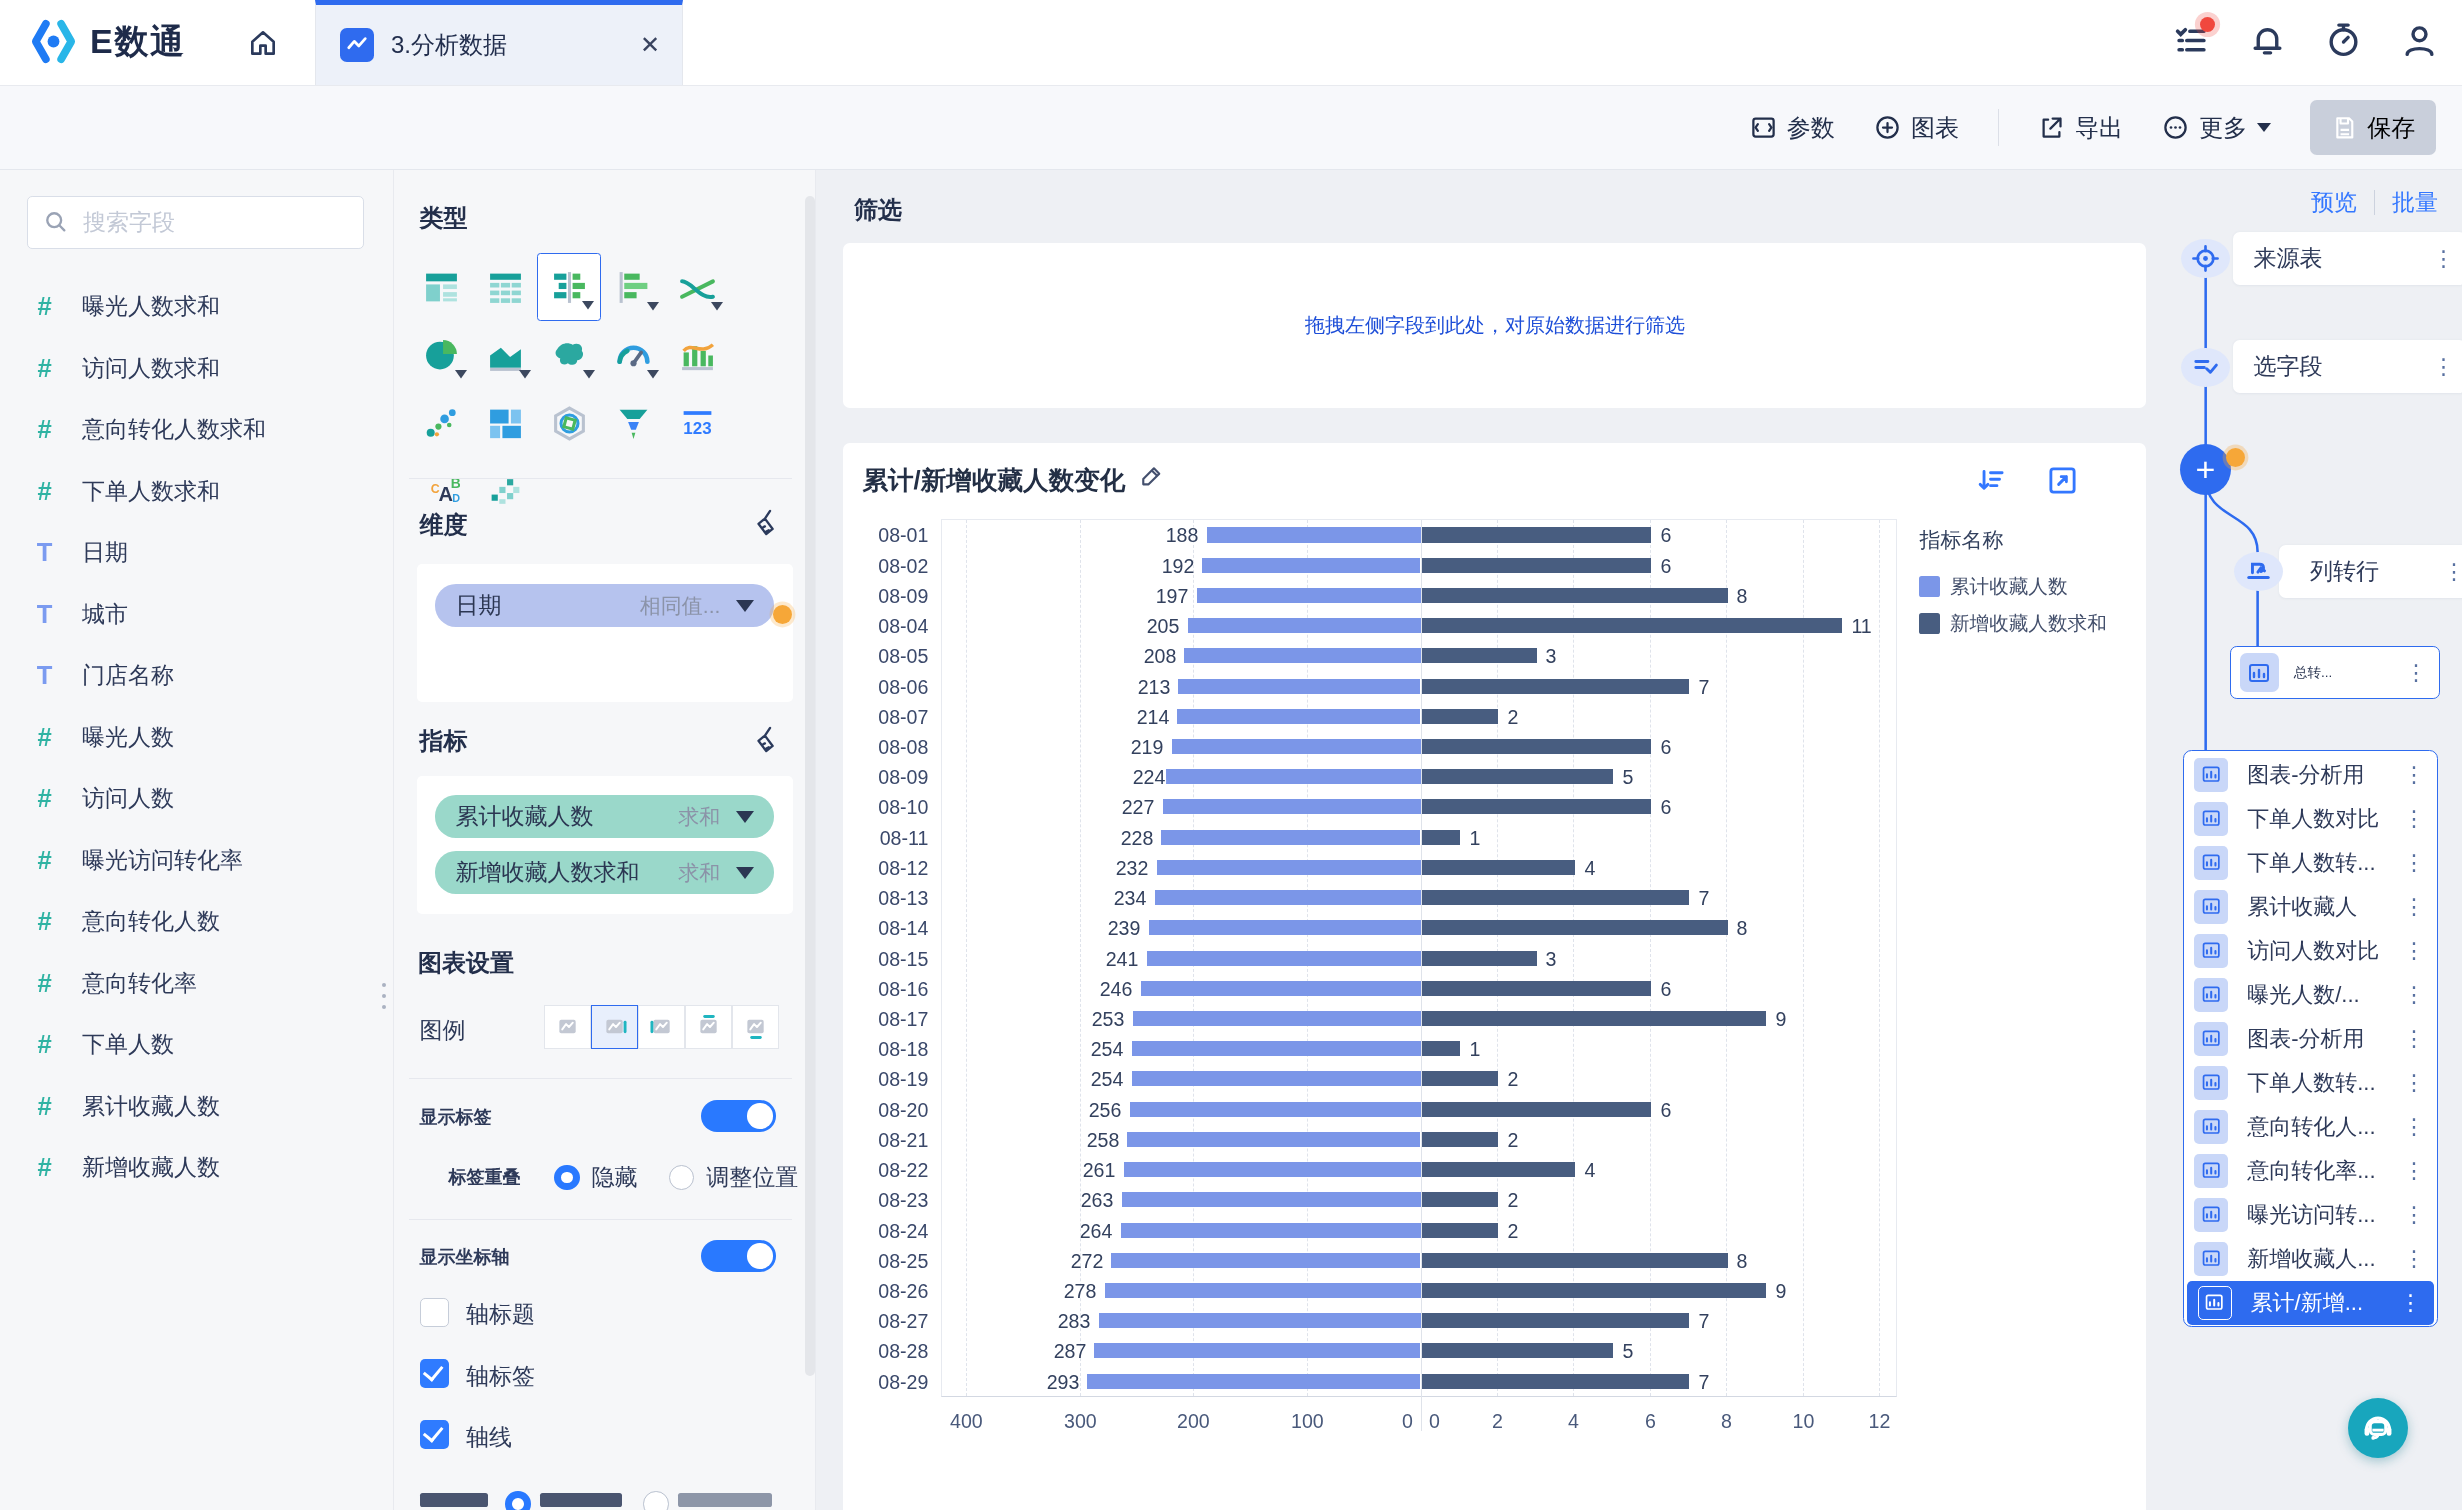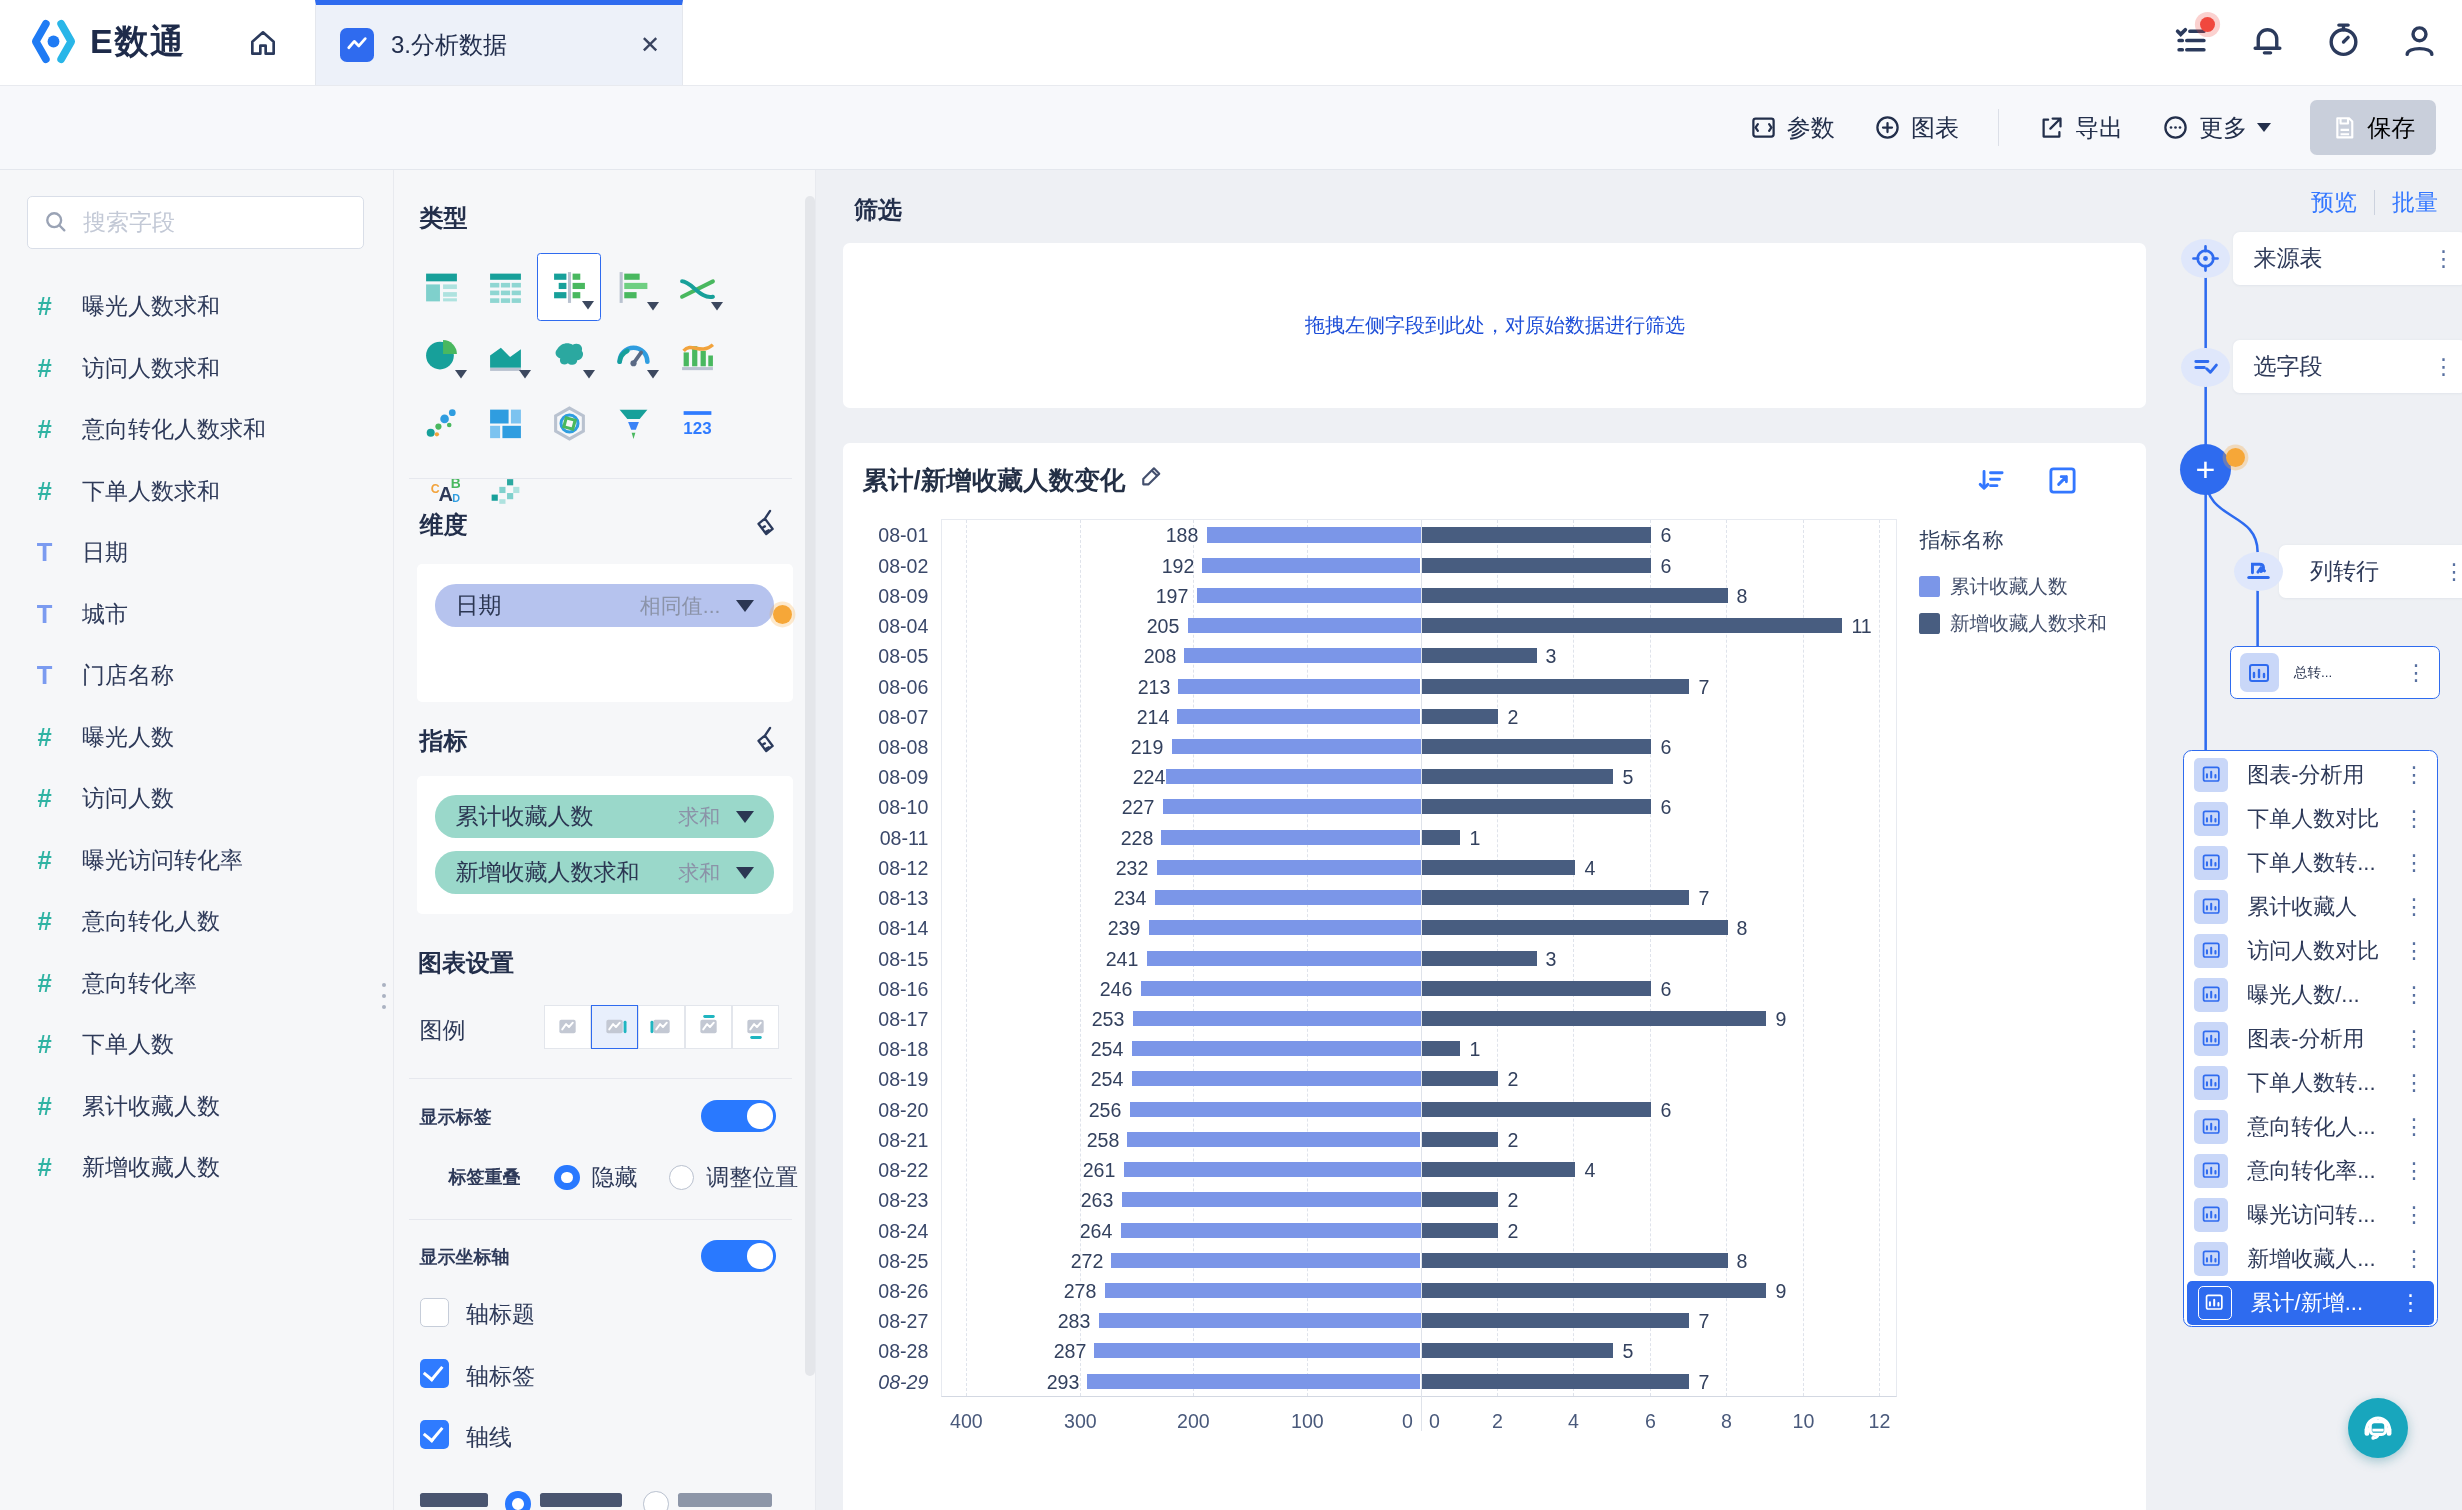--- a/index.html
+++ b/index.html
@@ -747,21 +747,21 @@
         <div class="date-label" style="top: 793px;">08-27</div>
         <div class="bar" style="left: 157px; width: 322px; top: 793px; background: rgb(123, 150, 232);"></div>
         <div class="bar-label" style="left: 0px; width: 148px; top: 793px; text-align: right;">283</div>
         <div class="bar" style="left: 480px; width: 267px; top: 793px; background: rgb(72, 93, 128);"></div>
         <div class="bar-label" style="left: 756px; top: 793px;">7</div>
         <div class="date-label" style="top: 823px;">08-28</div>
         <div class="bar" style="left: 152px; width: 326px; top: 823px; background: rgb(123, 150, 232);"></div>
         <div class="bar-label" style="left: 0px; width: 144px; top: 823px; text-align: right;">287</div>
         <div class="bar" style="left: 480px; width: 191px; top: 823px; background: rgb(72, 93, 128);"></div>
         <div class="bar-label" style="left: 680px; top: 823px;">5</div>
-        <div class="date-label" style="top: 854px; font-style: italic;">08-29</div>
+        <div class="date-label" style="top: 854px;">08-29</div>
         <div class="bar" style="left: 145px; width: 333px; top: 854px; background: rgb(123, 150, 232);"></div>
         <div class="bar-label" style="left: 0px; width: 137px; top: 854px; text-align: right;">293</div>
         <div class="bar" style="left: 480px; width: 267px; top: 854px; background: rgb(72, 93, 128);"></div>
         <div class="bar-label" style="left: 756px; top: 854px;">7</div>
         <div class="tick" style="left: 24px;">400</div>
         <div class="tick" style="left: 138px;">300</div>
         <div class="tick" style="left: 251px;">200</div>
         <div class="tick" style="left: 365px;">100</div>
         <div class="tick" style="left: 465px;">0</div>
         <div class="tick" style="left: 492px;">0</div>

